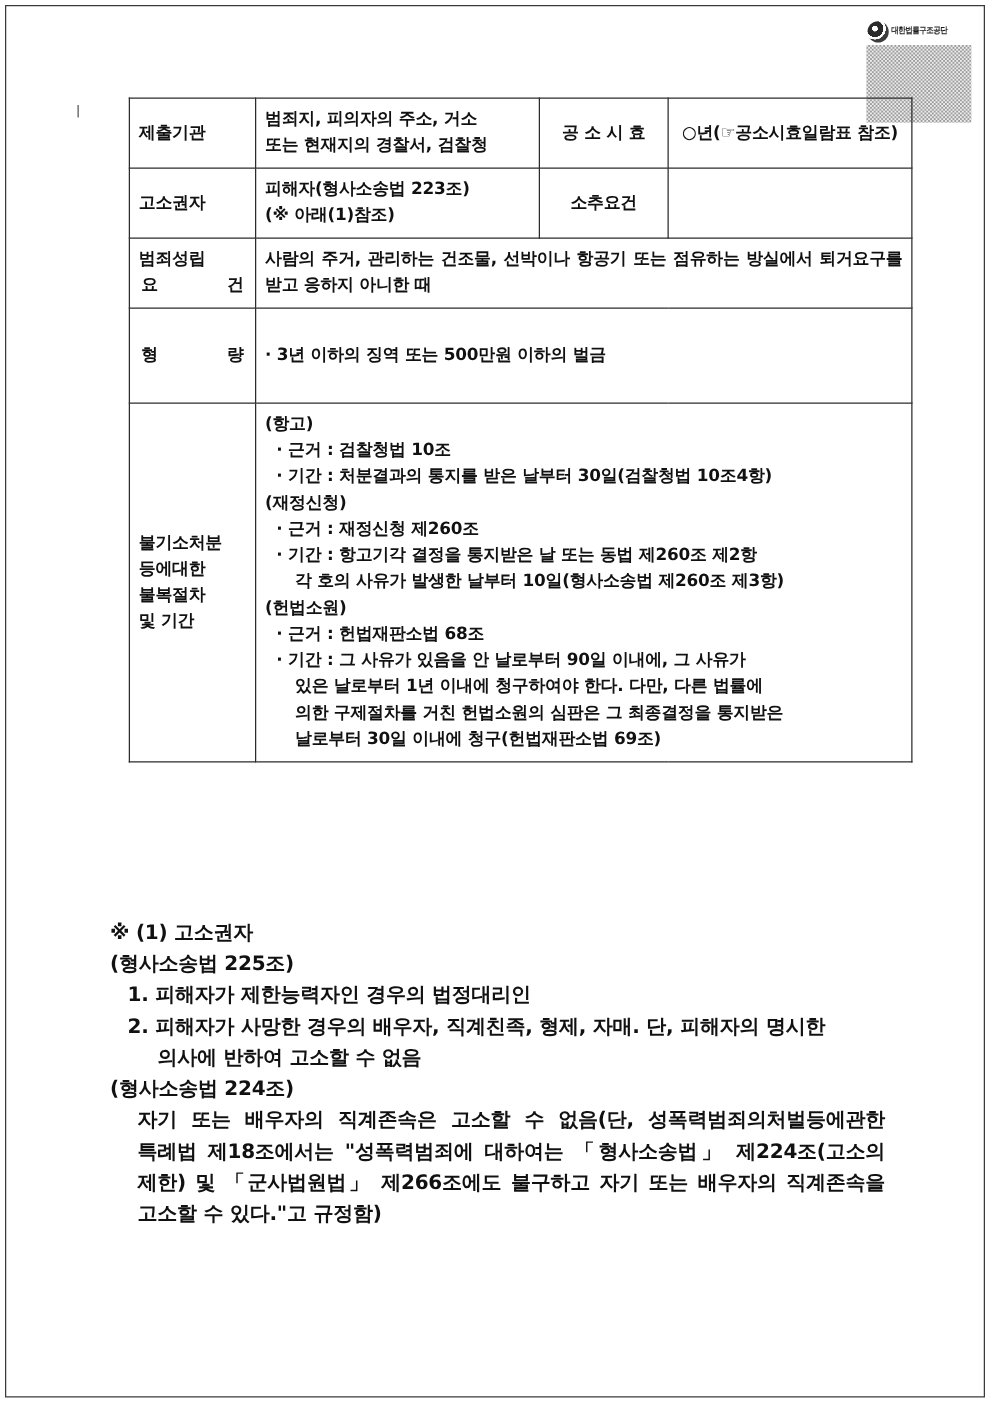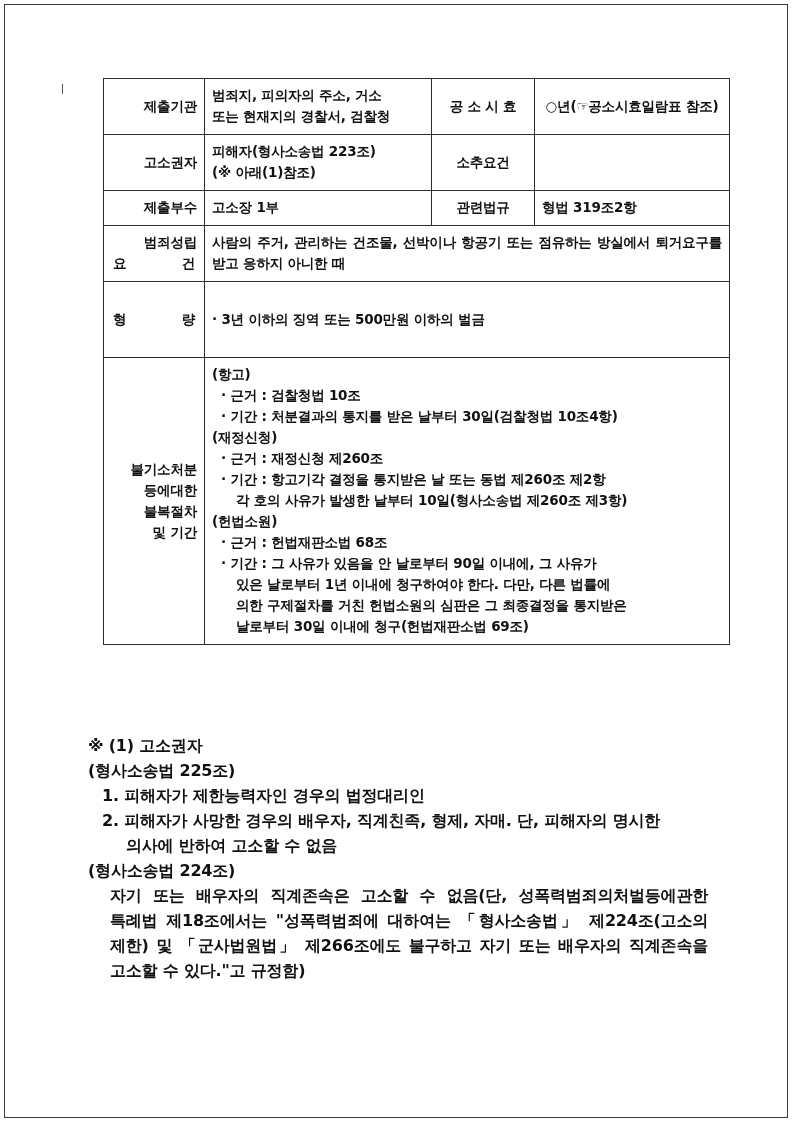--- a/index.html
+++ b/index.html
@@ -102,21 +102,21 @@
     vertical-align: middle;
     font-size: 13.5px;
     line-height: 21px;
     letter-spacing: -0.2px;
     font-weight: bold;
     color: #111;
     word-break: keep-all;
   }
   .lbl {
     width: 86px;
-    text-align: right;
+    text-align: left;
     white-space: nowrap;
   }
   .lbl-spread {
     display: flex;
     justify-content: space-between;
     padding: 0 2px;
   }
   .lbl-stack {
     line-height: 22px;
   }
@@ -181,20 +181,27 @@
     word-break: keep-all;
   }
 </style>
 </head>
 <body>
 
 <div class="page">
 
   <div class="page-frame"></div>
 
+  <div class="stamp">
+    <div class="stamp-head">
+      <span class="stamp-logo"></span>
+      <span class="stamp-caption">대한법률구조공단</span>
+    </div>
+    <div class="stamp-code"></div>
+  </div>
   <div class="stamp-tick"></div>
 
   <table class="doc-table">
     <tbody>
 
       <tr>
         <td class="lbl">제출기관</td>
         <td class="col-b">
           <div>범죄지, 피의자의  주소,  거소</div>
           <div>또는 현재지의 경찰서, 검찰청</div>
@@ -206,26 +213,20 @@
       <tr>
         <td class="lbl">고소권자</td>
         <td class="col-b">
           <div>피해자(형사소송법 223조)</div>
           <div>(※ 아래(1)참조)</div>
         </td>
         <td class="col-c">소추요건</td>
         <td class="col-d"></td>
       </tr>
 
-      <tr>
-        <td class="lbl">제출부수</td>
-        <td class="col-b">고소장 1부</td>
-        <td class="col-c">관련법규</td>
-        <td class="col-d">형법 319조2항</td>
-      </tr>
 
       <tr>
         <td class="lbl lbl-stack">
           <div>범죄성립</div>
           <div class="lbl-spread">
             <span>요</span>
             <span>건</span>
           </div>
         </td>
         <td class="cell-just" colspan="3">사람의 주거, 관리하는 건조물, 선박이나 항공기 또는 점유하는 방실에서 퇴거요구를 받고 응하지 아니한 때</td>

